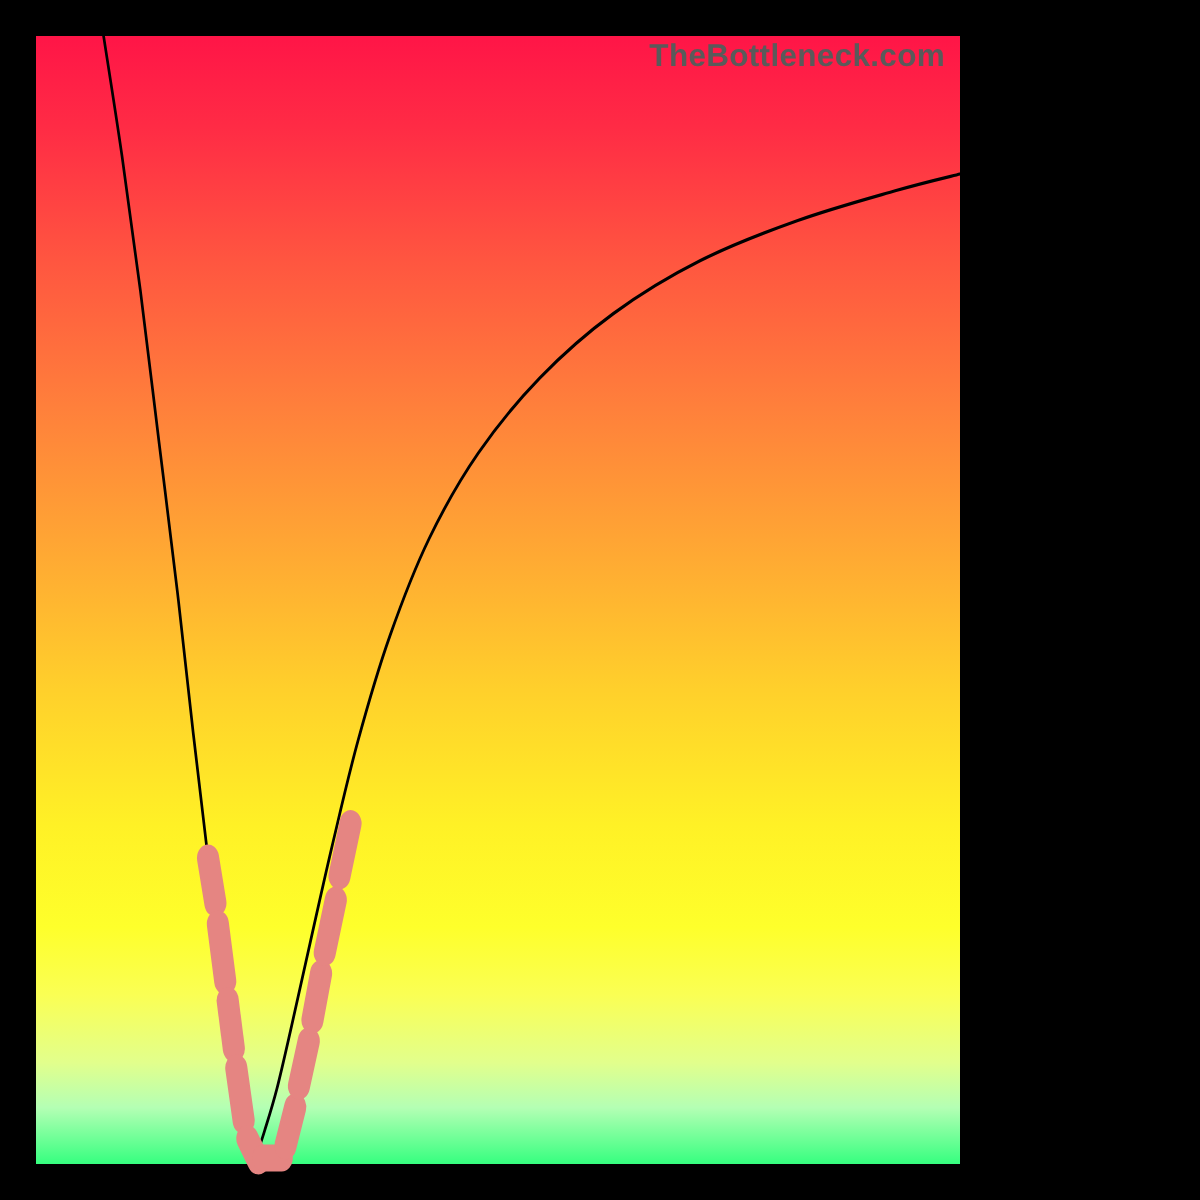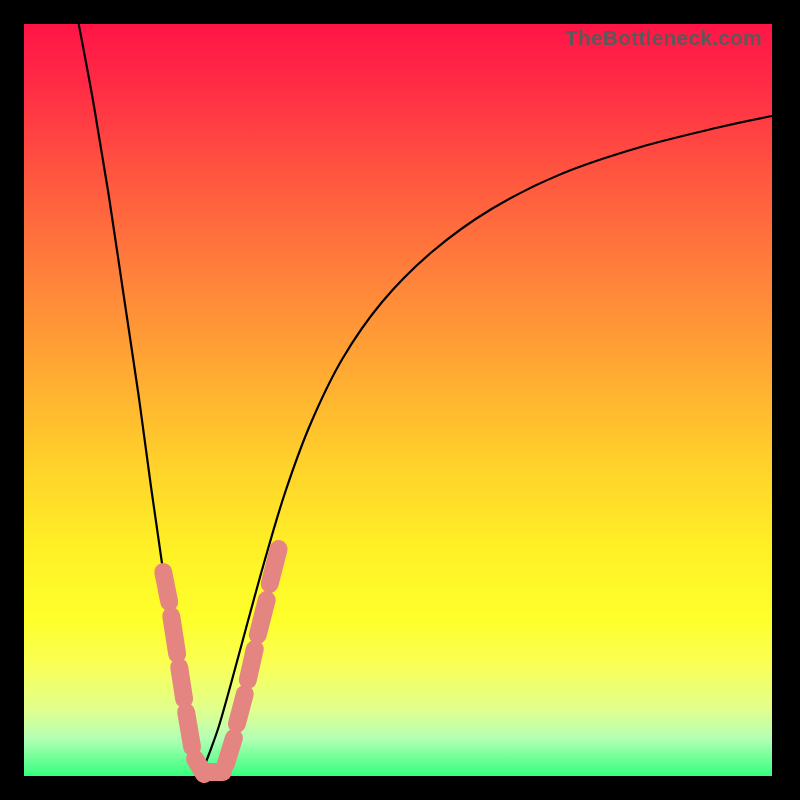--- a/index.html
+++ b/index.html
@@ -14,21 +14,21 @@
   .frame {
     position: relative;
     width: 800px;
     height: 800px;
     background: #000;
   }
   .plot-area {
     position: absolute;
     left: 24px;
     top: 24px;
-    width: 748px;
+    width: 616px;
     height: 752px;
     background: linear-gradient(
       to bottom,
       #ff1547 0%,
       #ff2b45 8%,
       #ff5640 20%,
       #ff803b 33%,
       #ffa933 46%,
       #ffd02b 58%,
       #fff126 70%,

